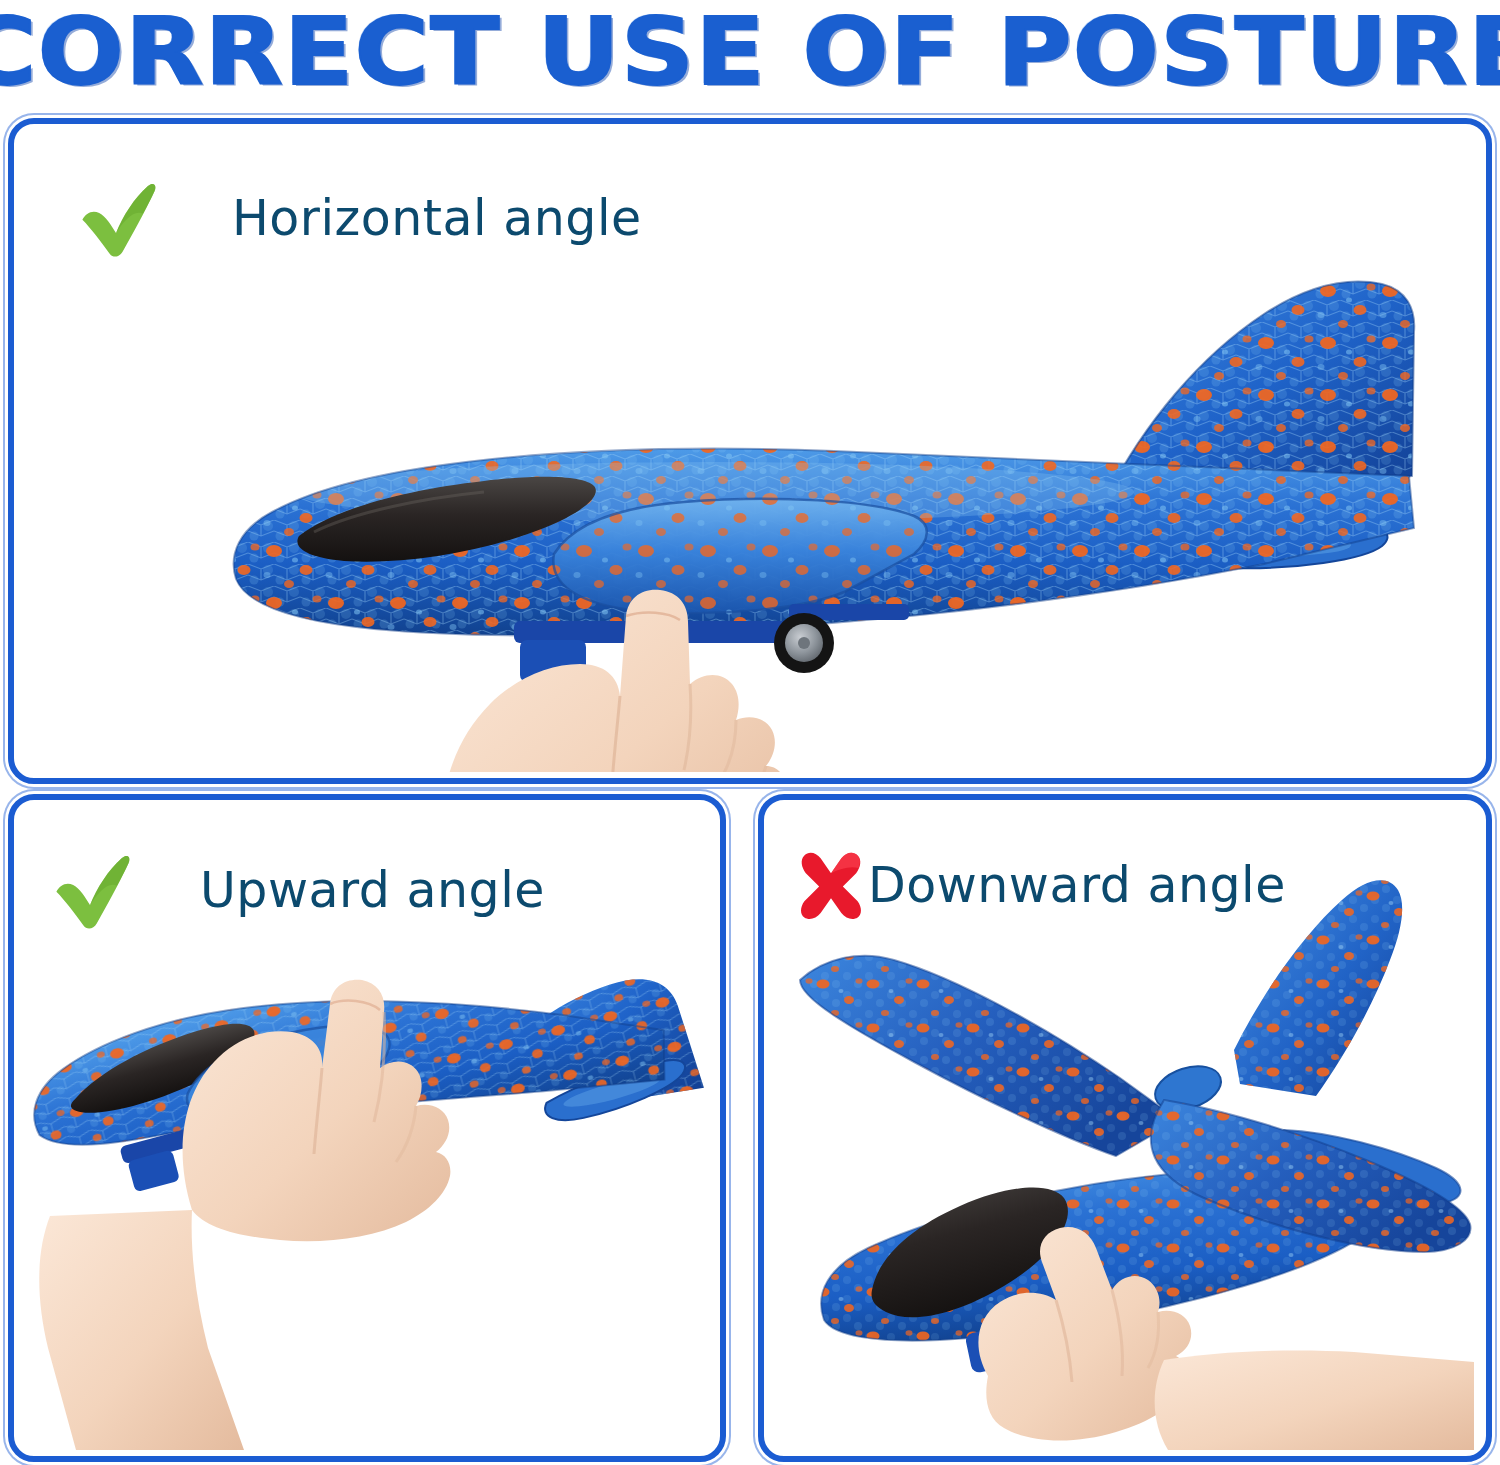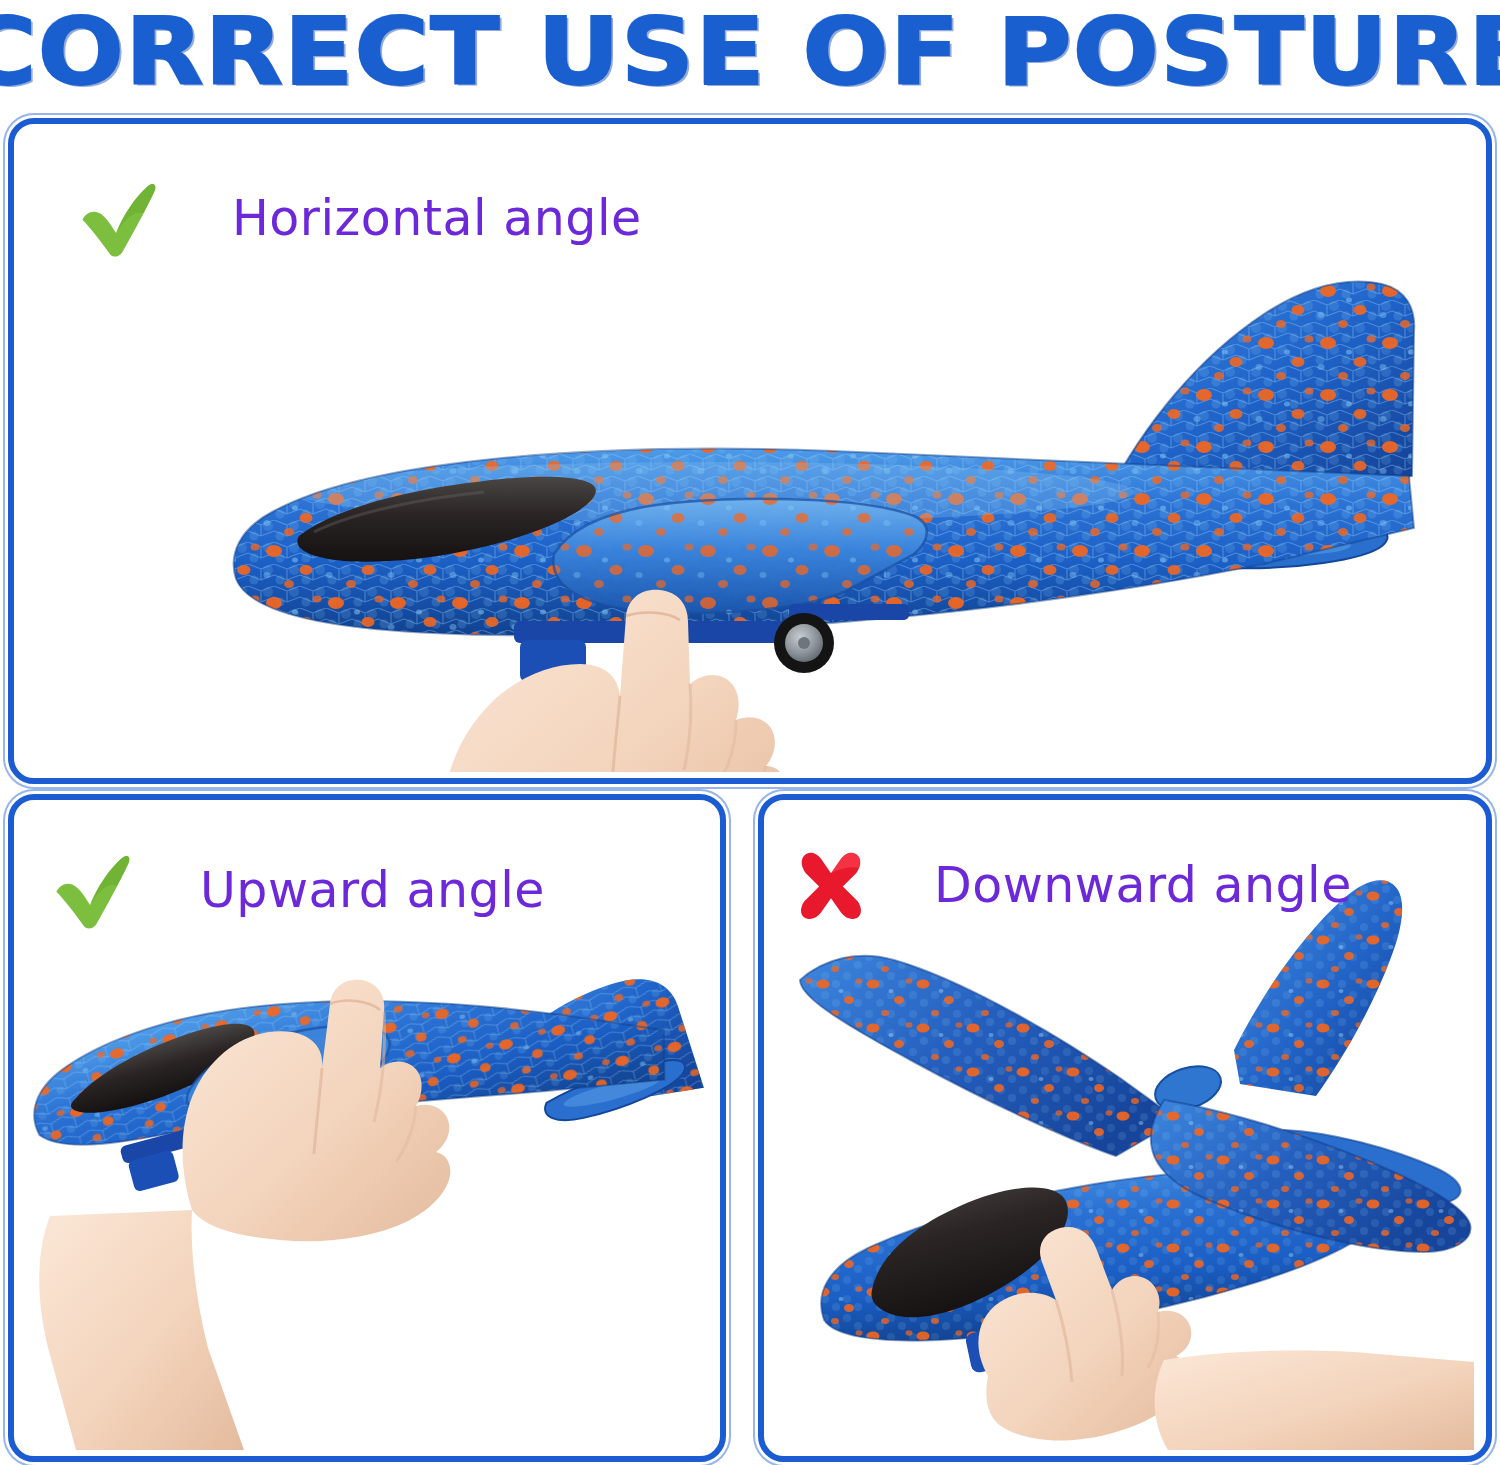--- a/index.html
+++ b/index.html
@@ -38,30 +38,30 @@
   }
   #panel-top{left:8px;top:118px;width:1472px;height:654px;}
   #panel-bottom-left{left:8px;top:794px;width:706px;height:656px;}
   #panel-bottom-right{left:758px;top:794px;width:722px;height:656px;}
 
   
   .label-row{position:absolute;display:flex;align-items:center;z-index:6;}
   .label-text{
     font-family:"DejaVu Sans", sans-serif;
     font-size:49px;
-    color:#6d28d9;
+    color:#0c4a6e;
     letter-spacing:.5px;
     white-space:nowrap;
   }
   #label-horizontal{left:60px;top:52px;}
   #label-horizontal .label-text{margin-left:74px;}
   #label-upward{left:34px;top:48px;}
   #label-upward .label-text{margin-left:68px;}
   #label-downward{left:30px;top:48px;}
-  #label-downward .label-text{margin-left:66px;}
+  #label-downward .label-text{}
 
   .icon-check{width:84px;height:84px;flex:0 0 auto;}
   .icon-cross{width:74px;height:74px;flex:0 0 auto;}
 
   
   .scene{position:absolute;inset:0;overflow:hidden;}
   .scene svg{position:absolute;left:0;top:0;}
 </style>
 </head>
 <body>

